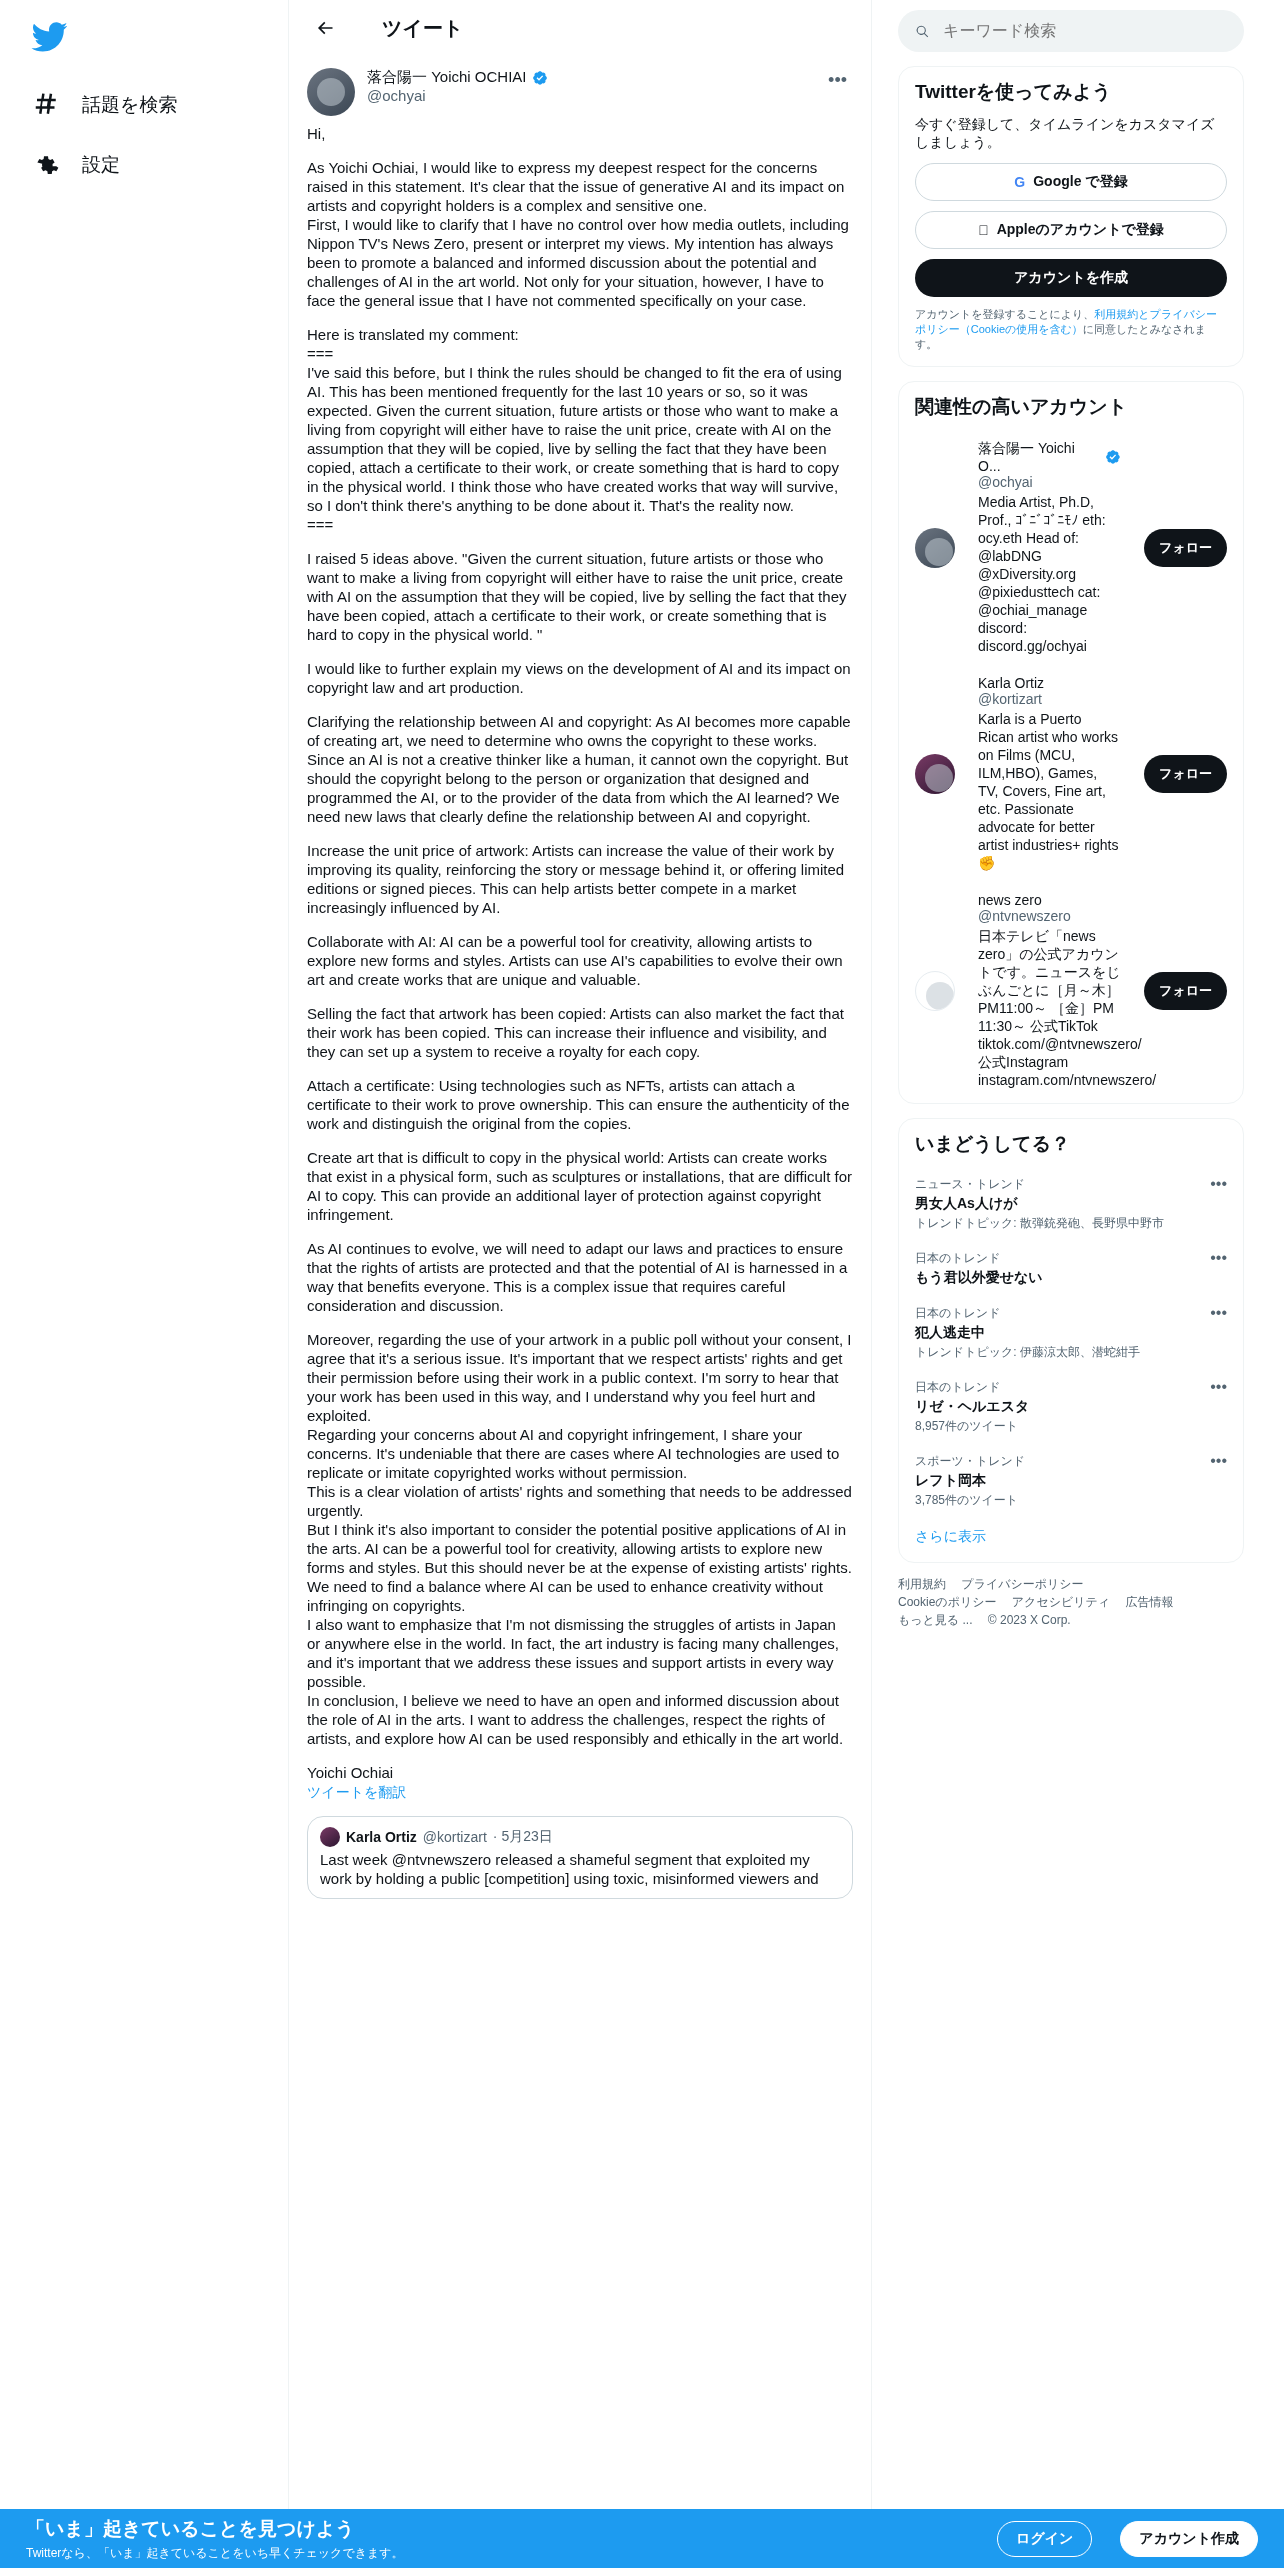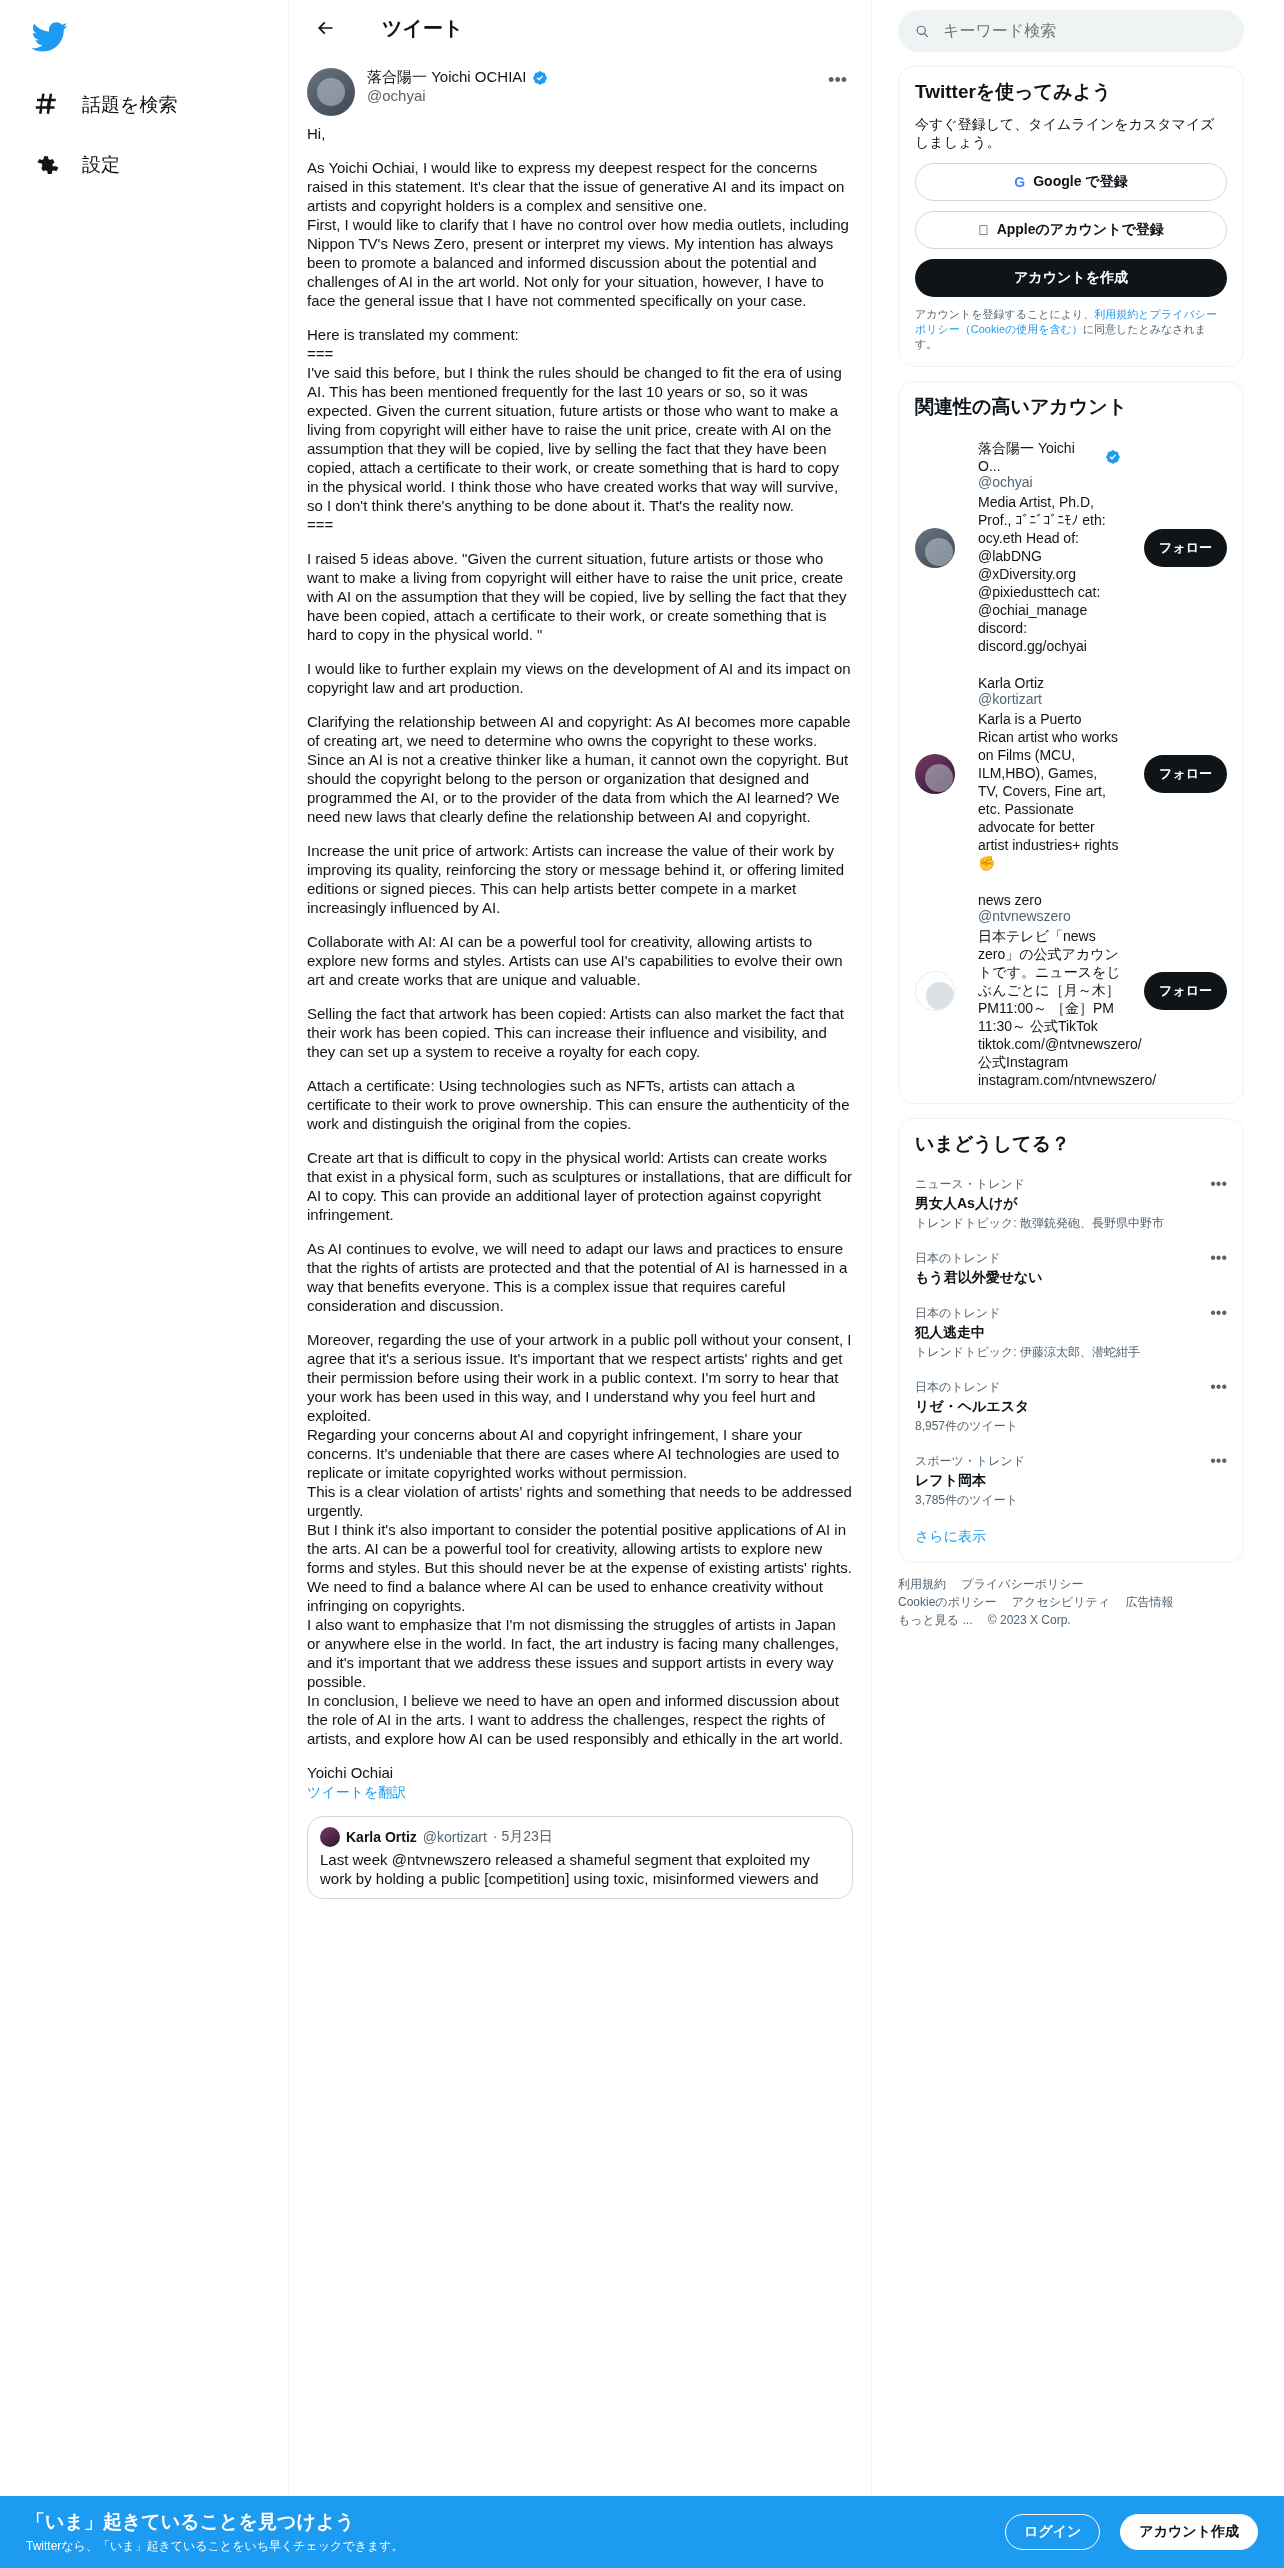--- a/index.html
+++ b/index.html
@@ -123,23 +123,23 @@
   .trend .name { font-size:14px; font-weight:bold; margin-top:2px; }
   .trend .meta { font-size:12px; color:#536471; margin-top:2px; }
   .trend .dots { position:absolute; right:0; top:8px; color:#536471; font-size:16px; cursor:pointer;}
   .showmore { color:#1d9bf0; font-size:14px; padding:10px 0 12px 0; cursor:pointer; }
 
   .footer { width:346px; margin-top:12px; font-size:12px; color:#536471; line-height:18px; }
   .footer .row a { color:#536471; text-decoration:none; margin-right:12px; }
 
   
   .bottombar {
-    position:absolute; left:0; bottom:0; width:1284px; height:72px;
+    position:absolute; left:0; bottom:0; width:1284px; height:59px;
     background:#1d9bf0; color:#fff; display:flex; align-items:center;
-    padding:0 26px; gap:20px;
+    padding:0 26px; gap:28px;
   }
   .bb-text { flex:1; }
   .bb-title { font-size:19px; font-weight:bold; }
   .bb-sub { font-size:12px; margin-top:3px; }
   .bb-btn {
     border:1px solid #fff; border-radius:999px; padding:8px 18px;
     font-size:14px; font-weight:bold; cursor:pointer;
   }
   .bb-btn.solid { background:#fff; color:#0f1419; border-color:#fff; }
 </style>

